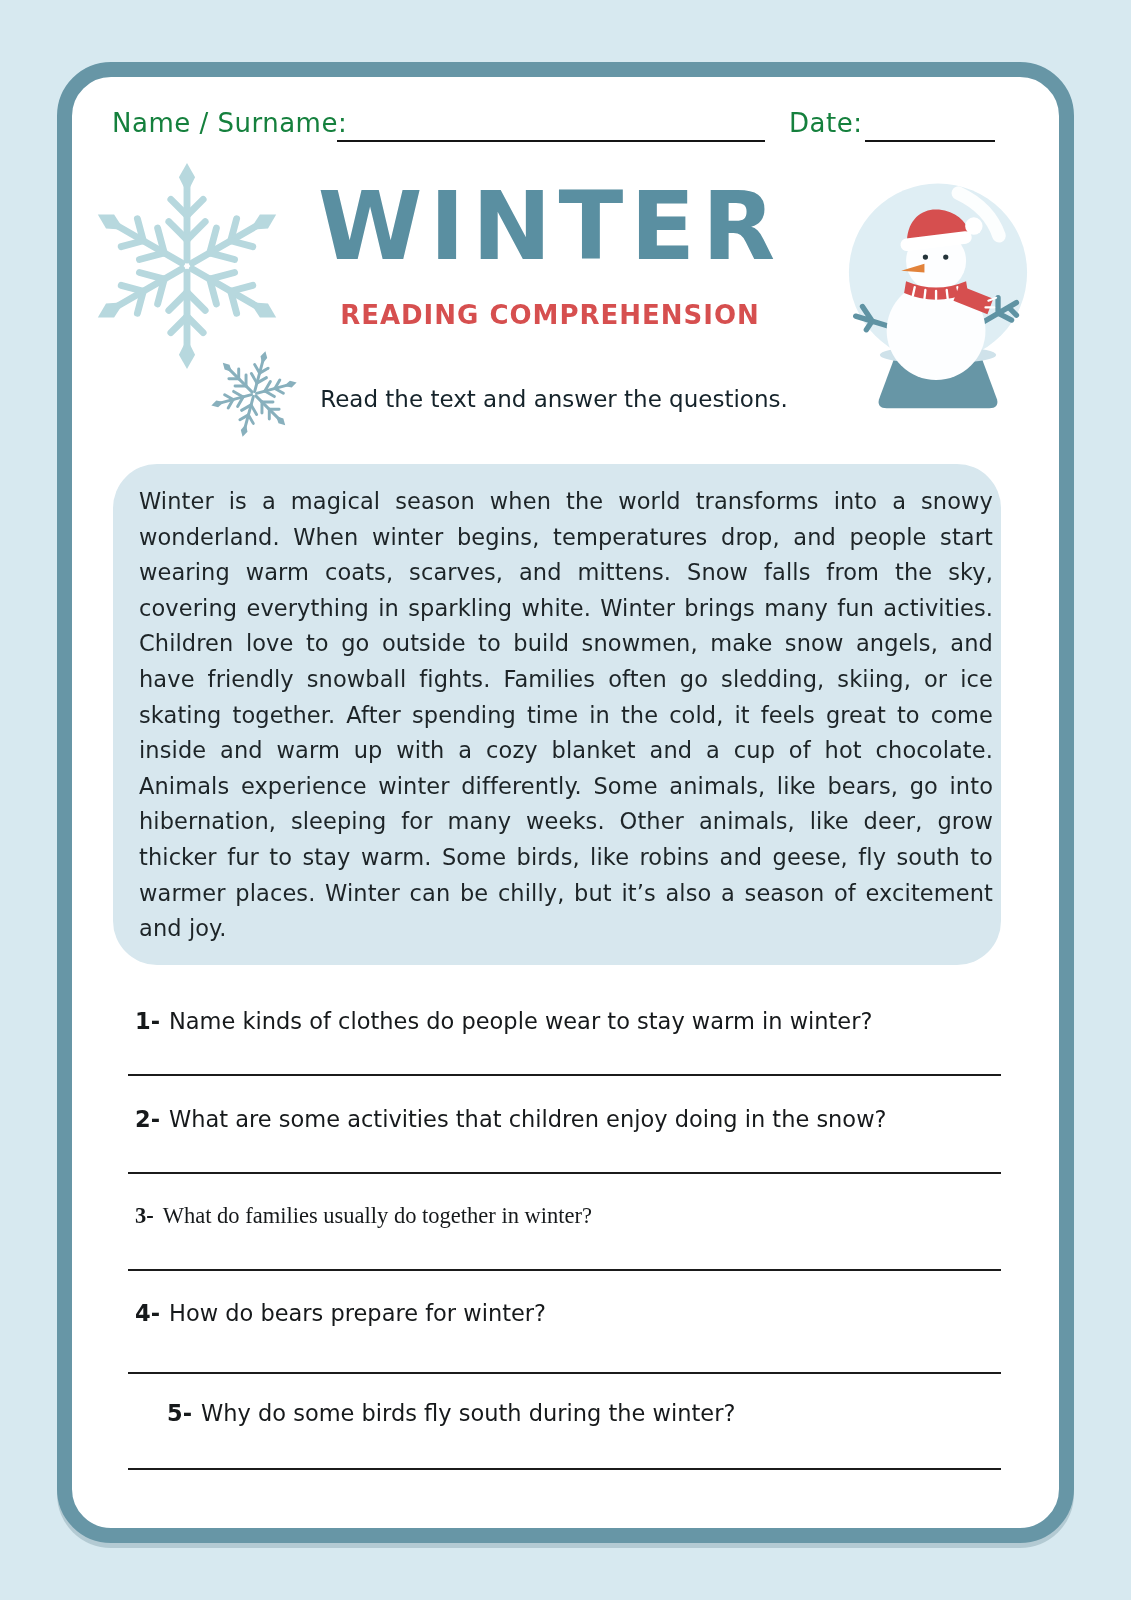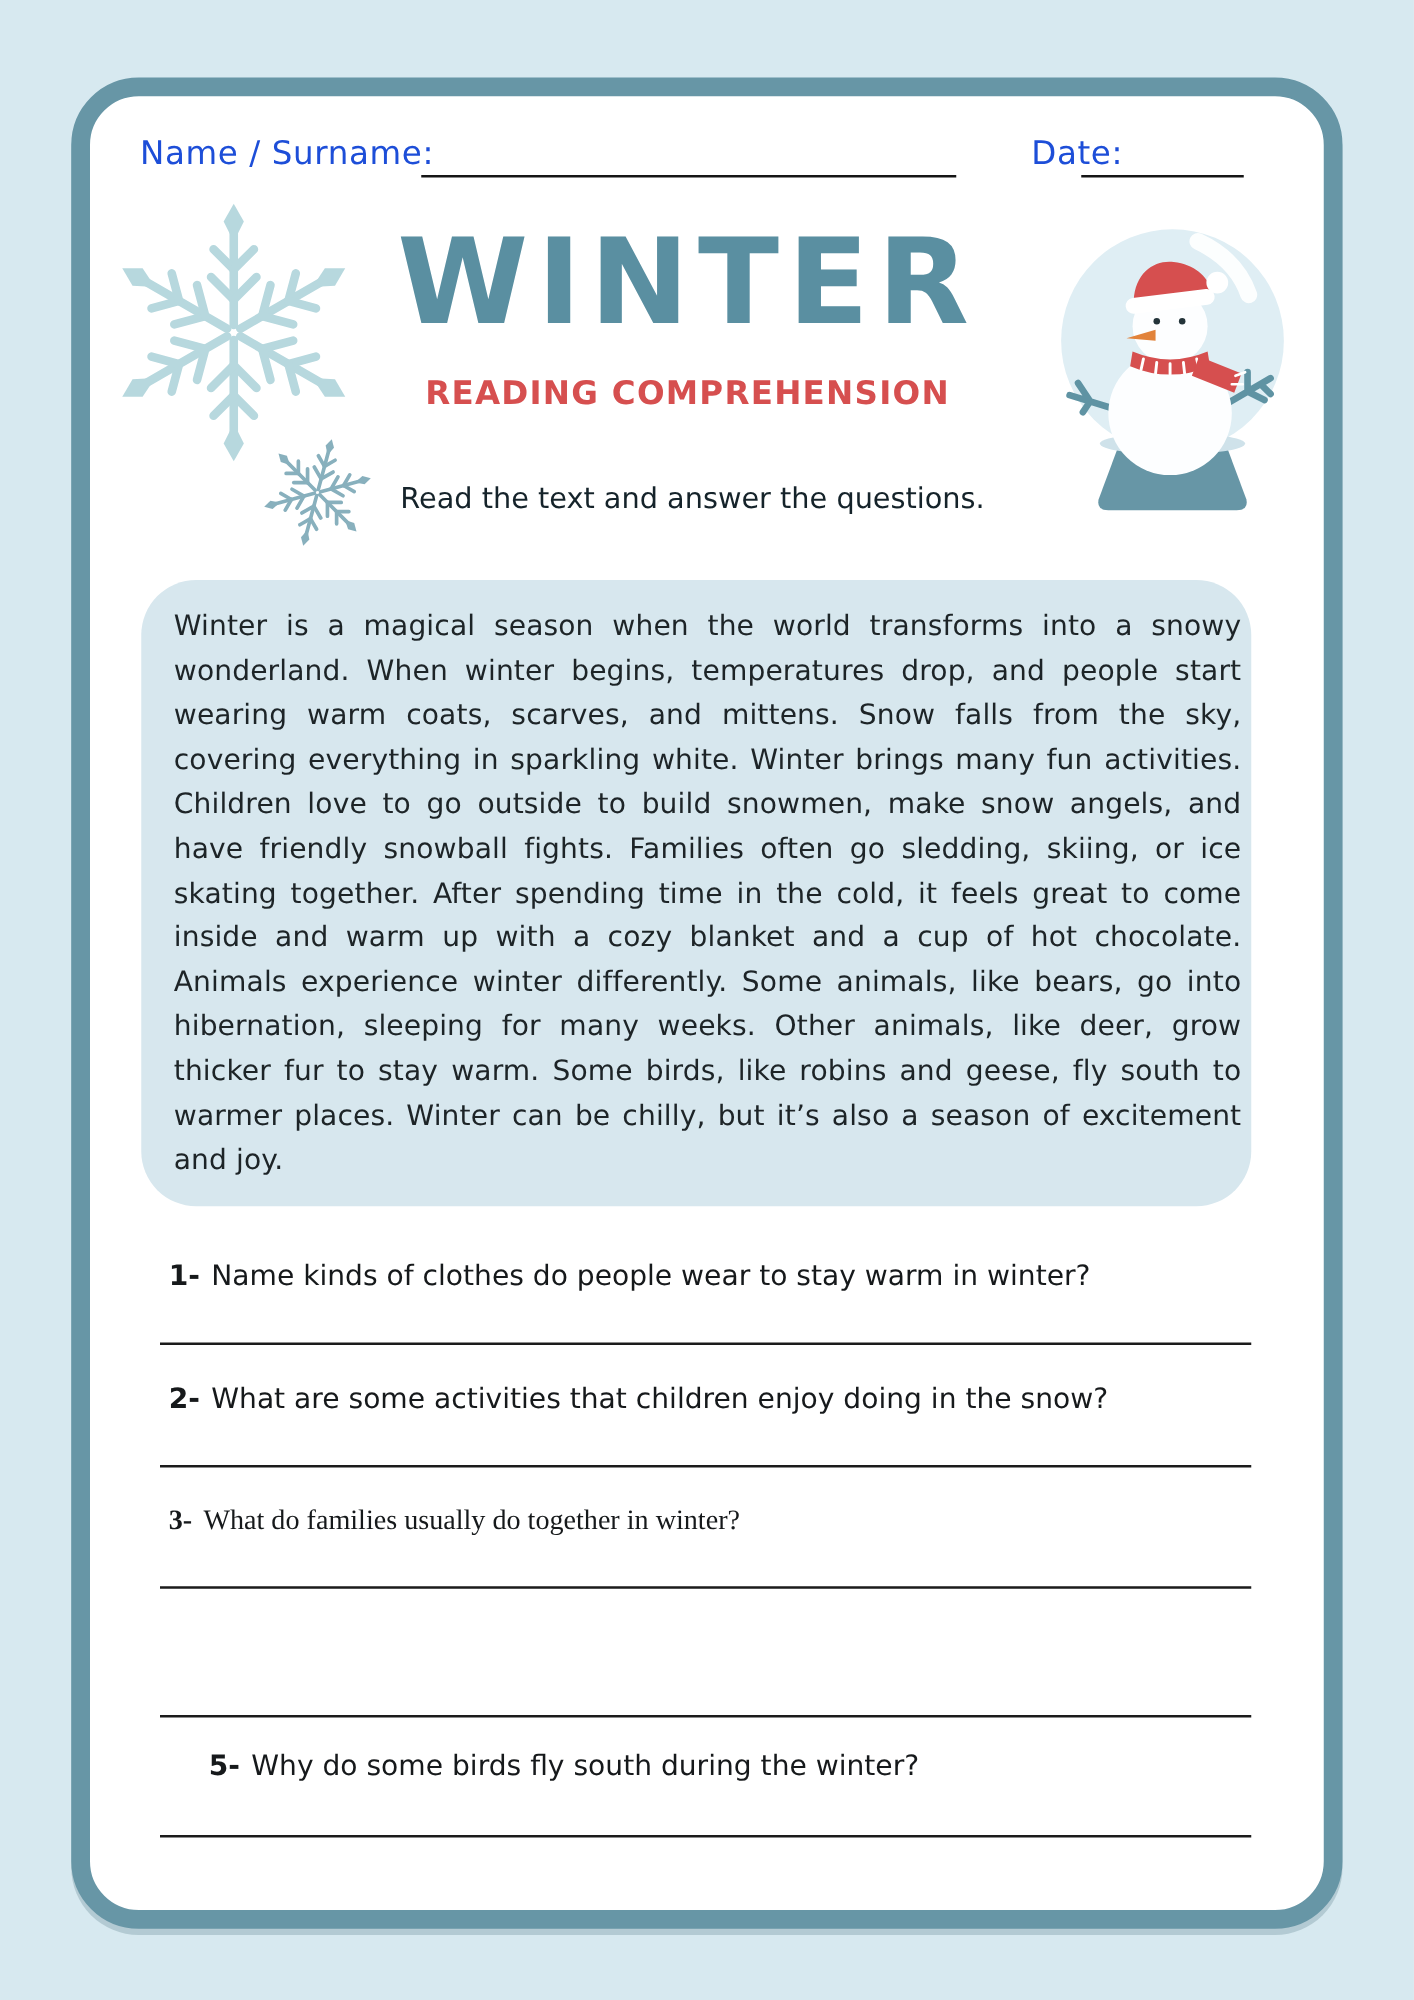--- a/index.html
+++ b/index.html
@@ -7,23 +7,23 @@
   .page {
     position:relative; width:1131px; height:1600px;
     background:#d7e9f0; overflow:hidden;
   }
   .frame {
     position:absolute; left:57px; top:62px; width:1017px; height:1481px;
     background:#ffffff; border:15px solid #6796a6; border-radius:54px;
     box-shadow:0 5px 0 rgba(70,110,125,0.25);
   }
   
-  .hdr-label { position:absolute; font-size:26px; color:#1d4ed8; letter-spacing:0.5px; }
+  .hdr-label { position:absolute; font-size:26px; color:#15803d; letter-spacing:0.5px; }
   .name-label { left:112px; top:108px; }
-  .date-label { left:789px; top:108px;margin-left:36px; }
+  .date-label { left:789px; top:108px; }
   .write-line { position:absolute; border-bottom:2.5px solid #151515; height:0; }
   .name-line { left:337px; top:140px; width:428px; }
   .date-line { left:865px; top:140px; width:130px; }
   
   .title-main {
     position:absolute; left:270px; top:174px; width:560px; text-align:center;
     font-size:95px; font-weight:bold; color:#5a8fa1; letter-spacing:7px; line-height:1.1;
   }
   .title-sub {
     position:absolute; left:250px; top:300px; width:600px; text-align:center;
@@ -139,19 +139,22 @@
   <div class="question q2">
     <span class="q-num">2-</span><span>What are some activities that children enjoy doing in the snow?</span>
   </div>
   <div class="write-line answer-line a2"></div>
 
   <div class="question q3">
     <span class="q-num">3-</span><span>What do families usually do together in winter?</span>
   </div>
   <div class="write-line answer-line a3"></div>
 
+  <div class="question q4">
+    <span class="q-num">4-</span><span>How do bears prepare for winter?</span>
+  </div>
   <div class="write-line answer-line a4"></div>
 
   <div class="question q5">
     <span class="q-num">5-</span><span>Why do some birds fly south during the winter?</span>
   </div>
   <div class="write-line answer-line a5"></div>
 </div>
 
 </body></html>

